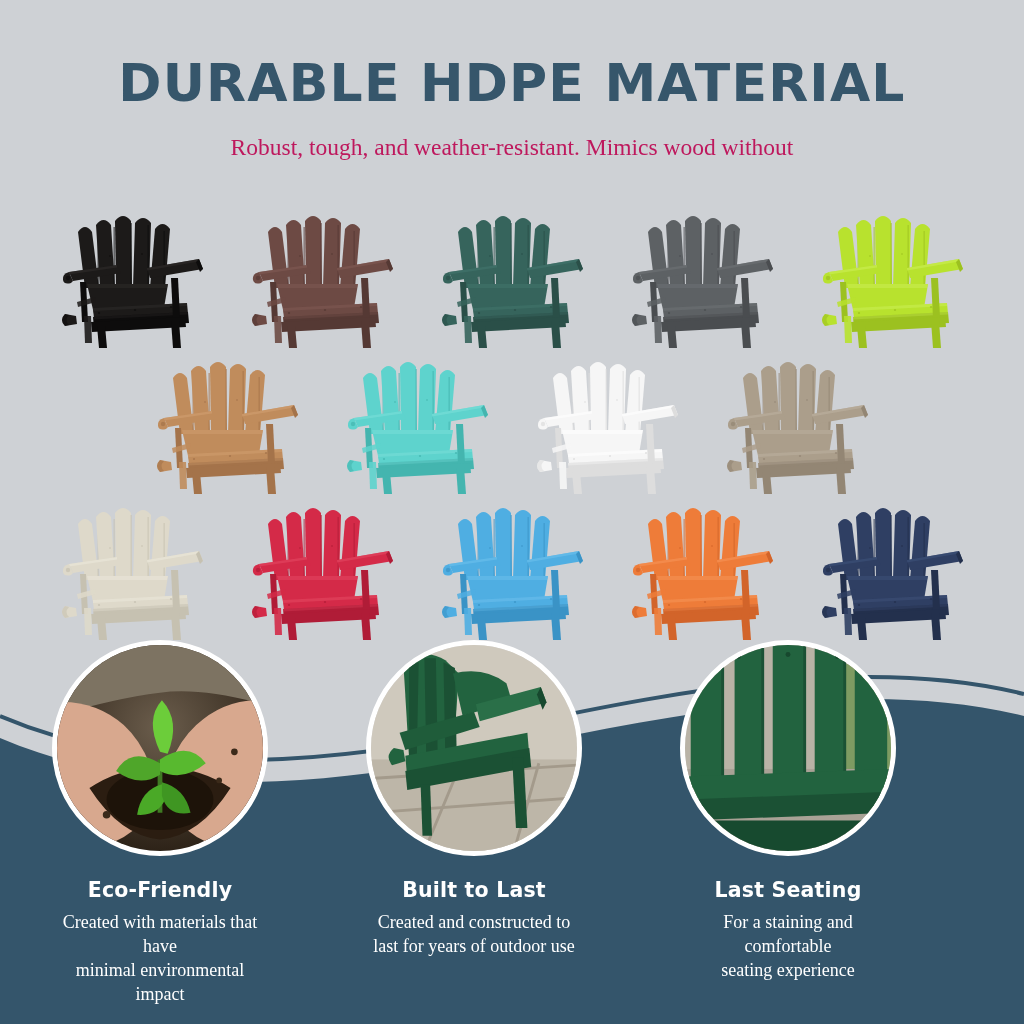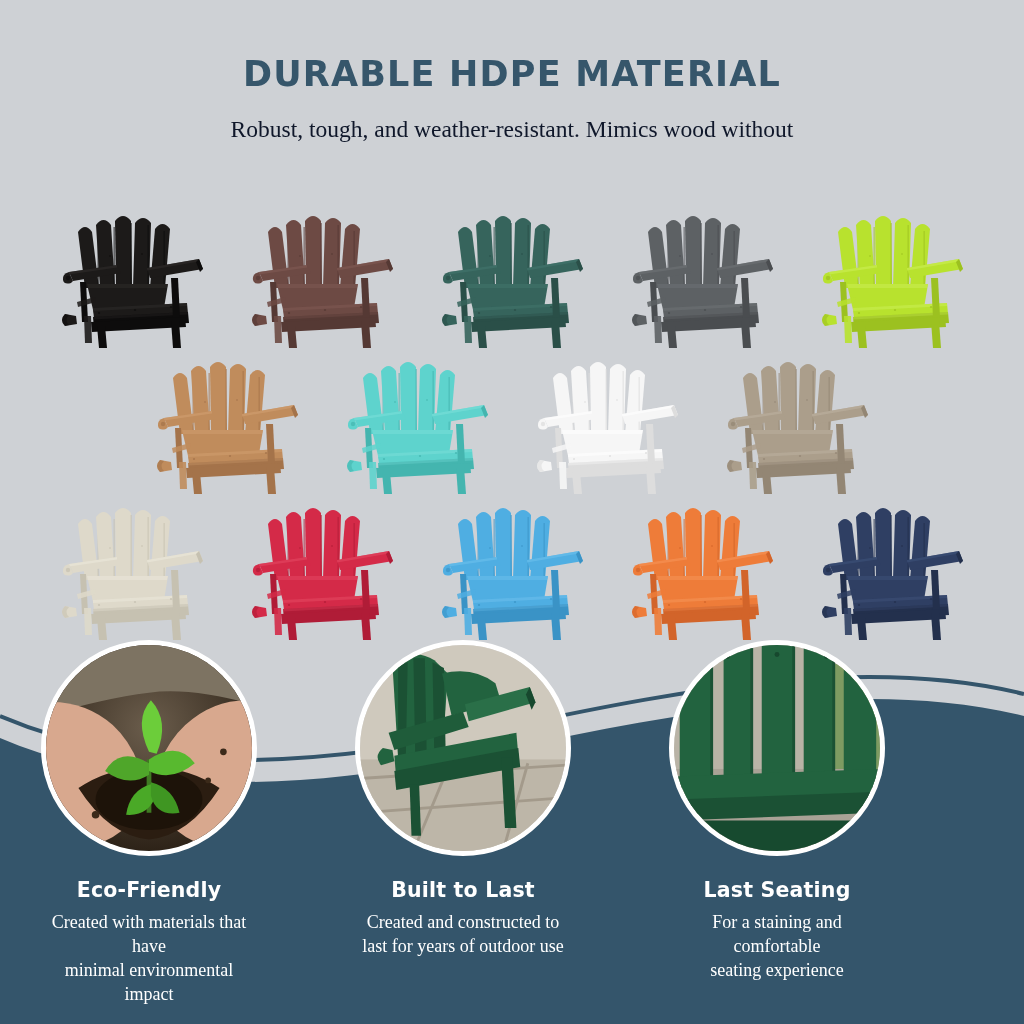--- a/index.html
+++ b/index.html
@@ -8,48 +8,48 @@
     font-family:"Liberation Sans", sans-serif;
     background:#ced1d5;
   }
   #page{position:relative;width:1024px;height:1024px;background:#ced1d5;overflow:hidden;}
 
   
   .header{position:absolute;left:0;top:0;width:1024px;text-align:center;}
   .title{
     margin:0;padding-top:56px;
     font-family:"DejaVu Sans", sans-serif;
-    font-weight:bold;font-size:35px;letter-spacing:1.2px;
+    font-weight:bold;font-size:52px;letter-spacing:1.2px;
     color:#36566b;line-height:1.05;
   }
   .subtitle{
     margin:0;padding-top:20px;
     font-family:"Liberation Serif", serif;
-    font-size:23.5px;color:#0f172a;line-height:1.42;
+    font-size:23.5px;color:#be185d;line-height:1.42;
   }
 
   
   .grid{position:absolute;left:0;top:196px;width:1024px;}
   .row{display:flex;justify-content:center;align-items:flex-end;}
   .row-1{gap:19px;}
   .row-2{gap:19px;margin-top:-6px;}
   .row-3{gap:19px;margin-top:-6px;}
   .cell{width:171px;height:152px;position:relative;}
   .row-2 .cell{width:171px;}
 
   
   .chair{position:absolute;left:0;top:0;width:171px;height:152px;}
   .chair svg{display:block;width:171px;height:152px;}
 
   
   .wave{position:absolute;left:0;top:620px;width:1024px;height:404px;}
   .wave svg{display:block;width:1024px;height:404px;}
 
   
-  .features{position:absolute;left:3px;top:640px;width:920px;}
+  .features{position:absolute;left:14px;top:640px;width:920px;}
   .frow{display:flex;justify-content:center;gap:98px;}
   .feature{width:216px;text-align:center;}
   .circle{
     width:216px;height:216px;border-radius:50%;
     border:5px solid #ffffff;box-sizing:border-box;
     overflow:hidden;position:relative;background:#dcdcdc;
   }
   .circle svg{display:block;width:100%;height:100%;}
   .f-title{
     margin:0;padding-top:22px;

